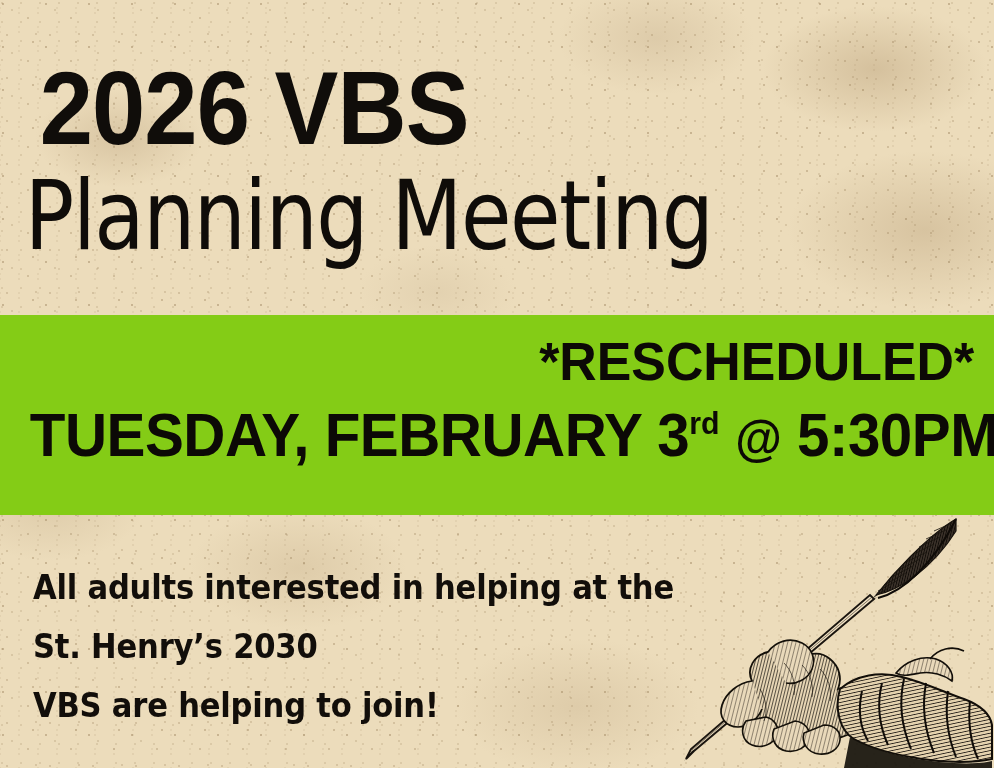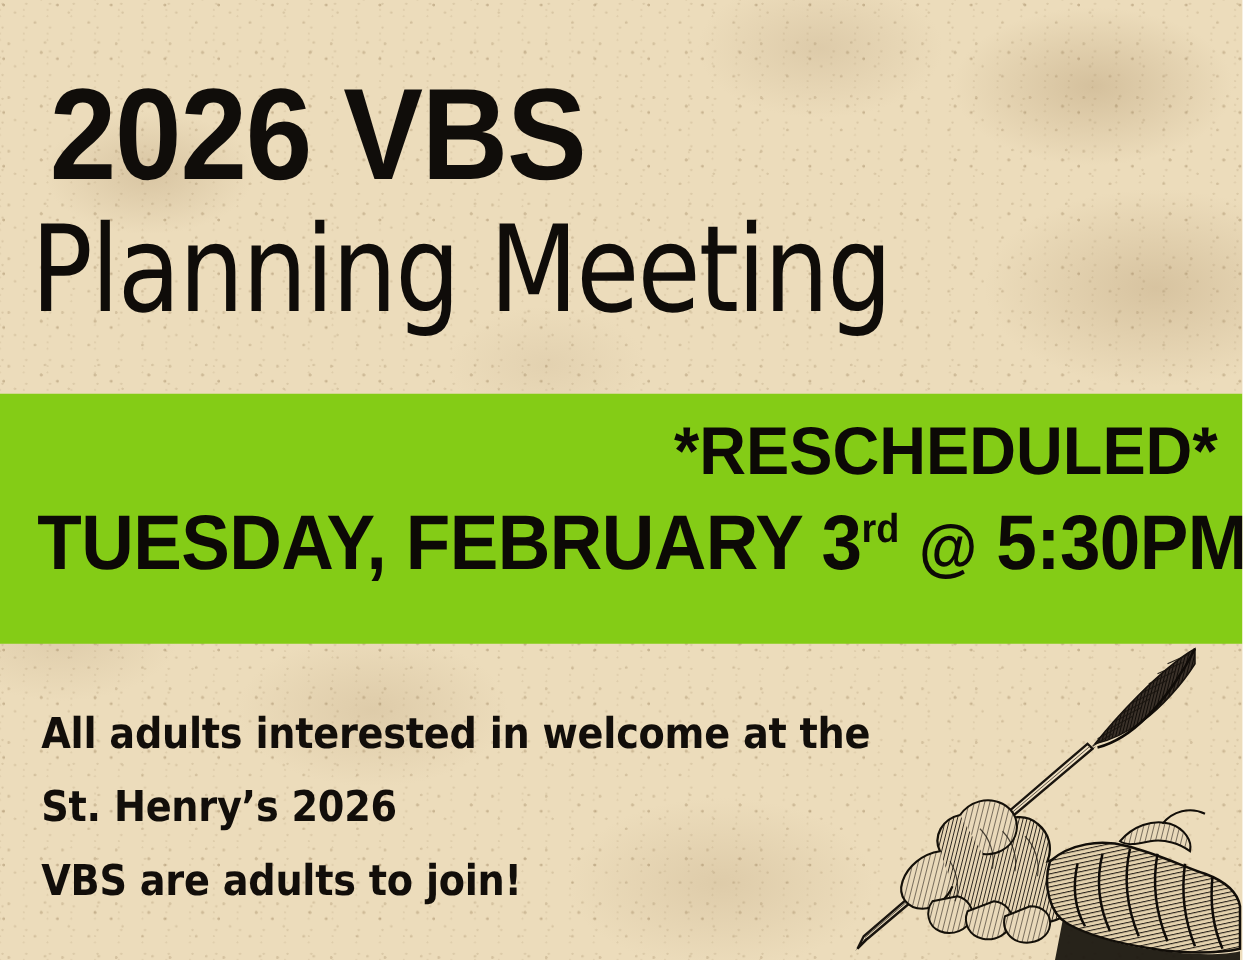--- a/index.html
+++ b/index.html
@@ -159,23 +159,23 @@
     <h1 class="title-main">2026 VBS</h1>
     <h2 class="title-sub">Planning Meeting</h2>
   </div>
 
   <div class="banner">
     <p class="banner-line1">*RESCHEDULED*</p>
     <p class="banner-line2"><span>TUESDAY, FEBRUARY 3</span><span class="sup">rd</span>&nbsp;<span class="at-sym">@</span>&nbsp;<span>5:30PM</span></p>
   </div>
 
   <div class="body-copy">
-    <p>All adults interested in welcome at the</p>
-    <p>St. Henry’s 2026</p>
-    <p>VBS are adults to join!</p>
+    <p>All adults interested in helping at the</p>
+    <p>St. Henry’s 2030</p>
+    <p>VBS are helping to join!</p>
   </div>
 
   <svg class="quill-art" viewBox="0 0 360 255" aria-hidden="true">
     <defs>
       <pattern id="hatch" width="3" height="3" patternUnits="userSpaceOnUse" patternTransform="rotate(14)">
         <rect width="3" height="3" fill="#e6d5b4"></rect>
         <line x1="0" y1="0" x2="0" y2="3" stroke="#2a241d" stroke-width="1.5"></line>
       </pattern>
       <pattern id="hatchLight" width="4" height="4" patternUnits="userSpaceOnUse" patternTransform="rotate(14)">
         <rect width="4" height="4" fill="#e9d9ba"></rect>

